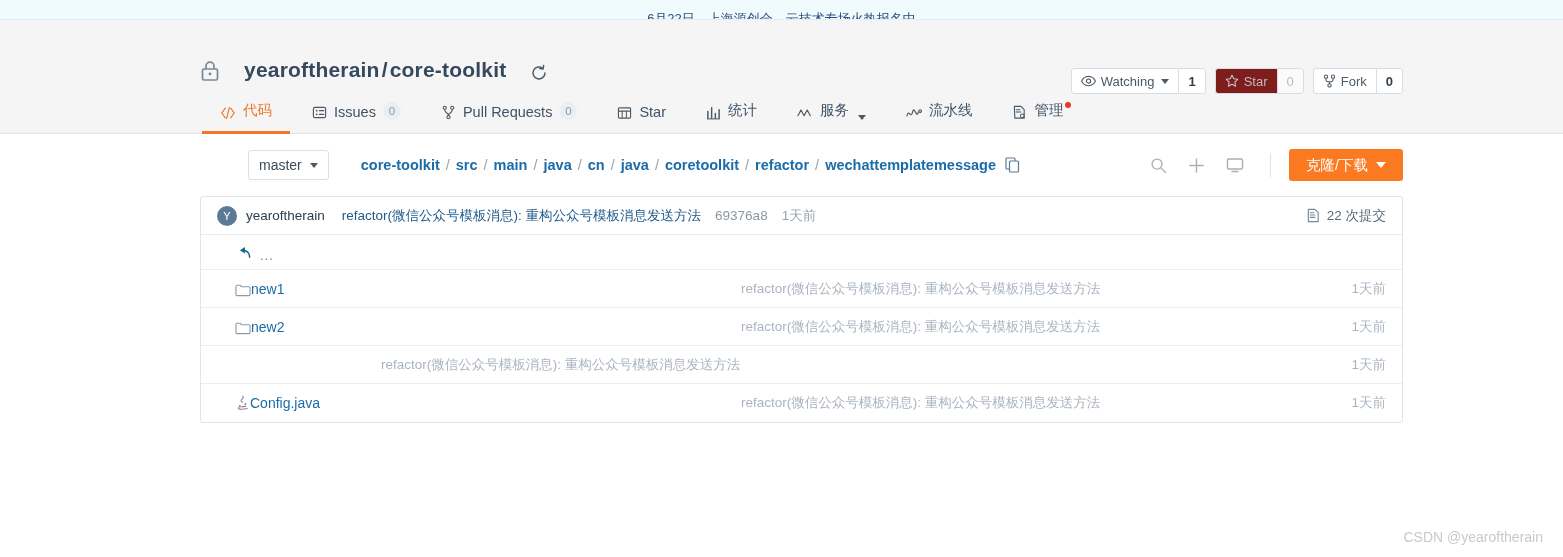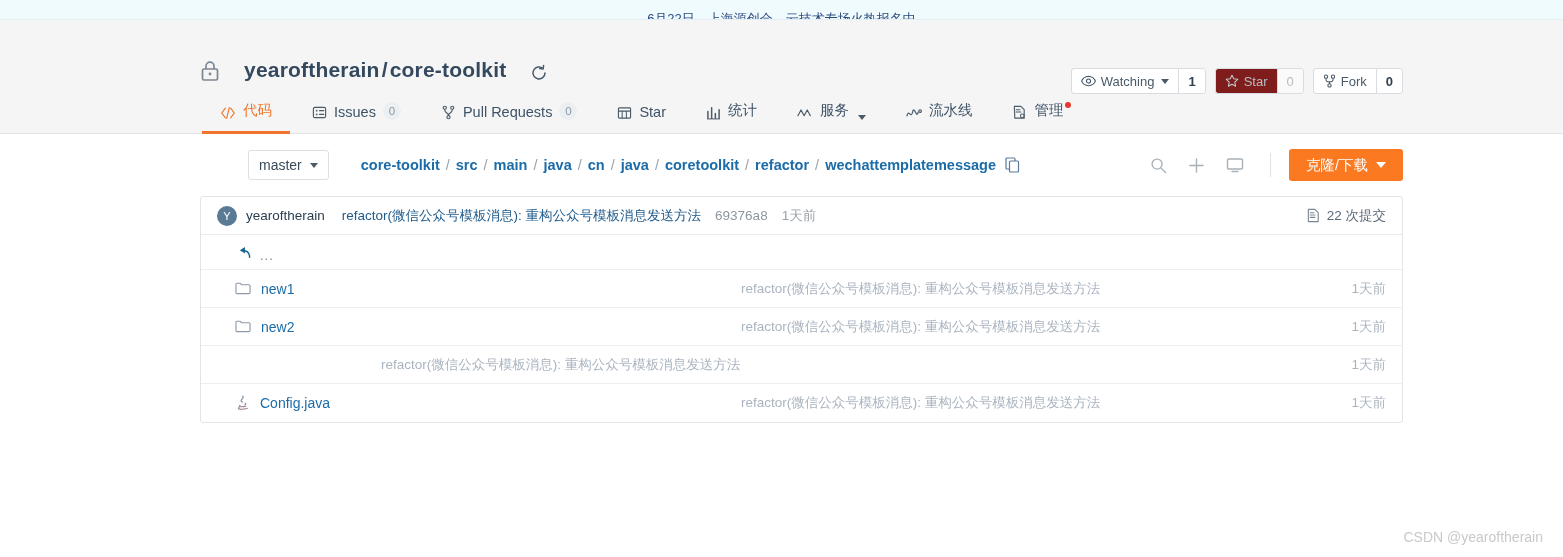--- a/index.html
+++ b/index.html
@@ -257,21 +257,21 @@
   .file-row {
     display: flex;
     align-items: center;
     height: 38px;
     padding: 0 16px;
     border-bottom: 1px solid #eceff1;
     font-size: 14px;
   }
   .file-row:last-child { border-bottom: none; }
   .file-name-cell {
-    display: flex; align-items: flex-start; gap: 10px;
+    display: flex; align-items: flex-end; 
     width: 360px;
     padding-left: 18px;
   }
   .file-name { color: #1b6ca8; cursor: pointer; }
   .file-commit {
     flex: 1;
     color: #aab4c0;
     font-size: 13.5px;
     text-align: left;
     padding-left: 164px;

